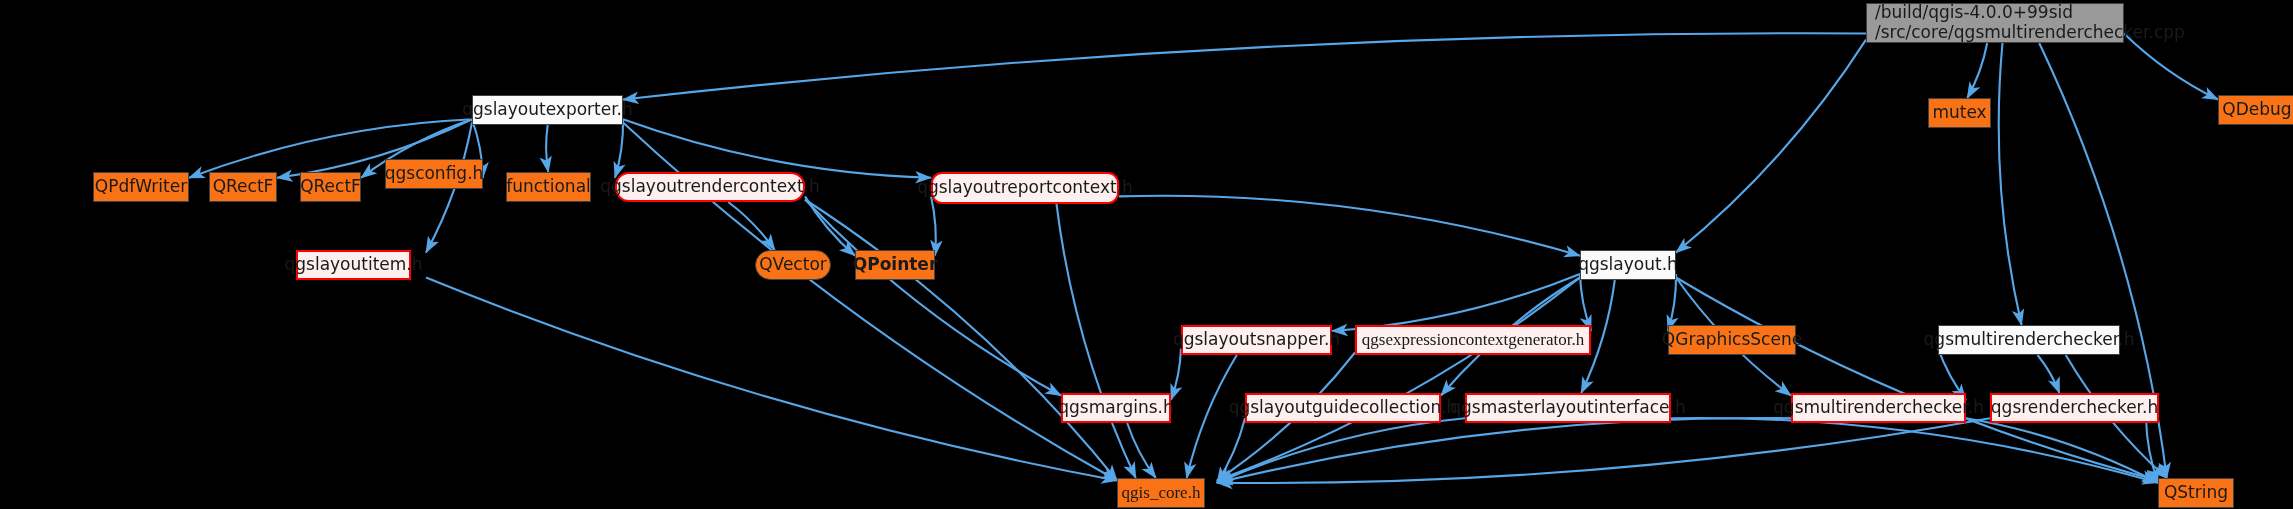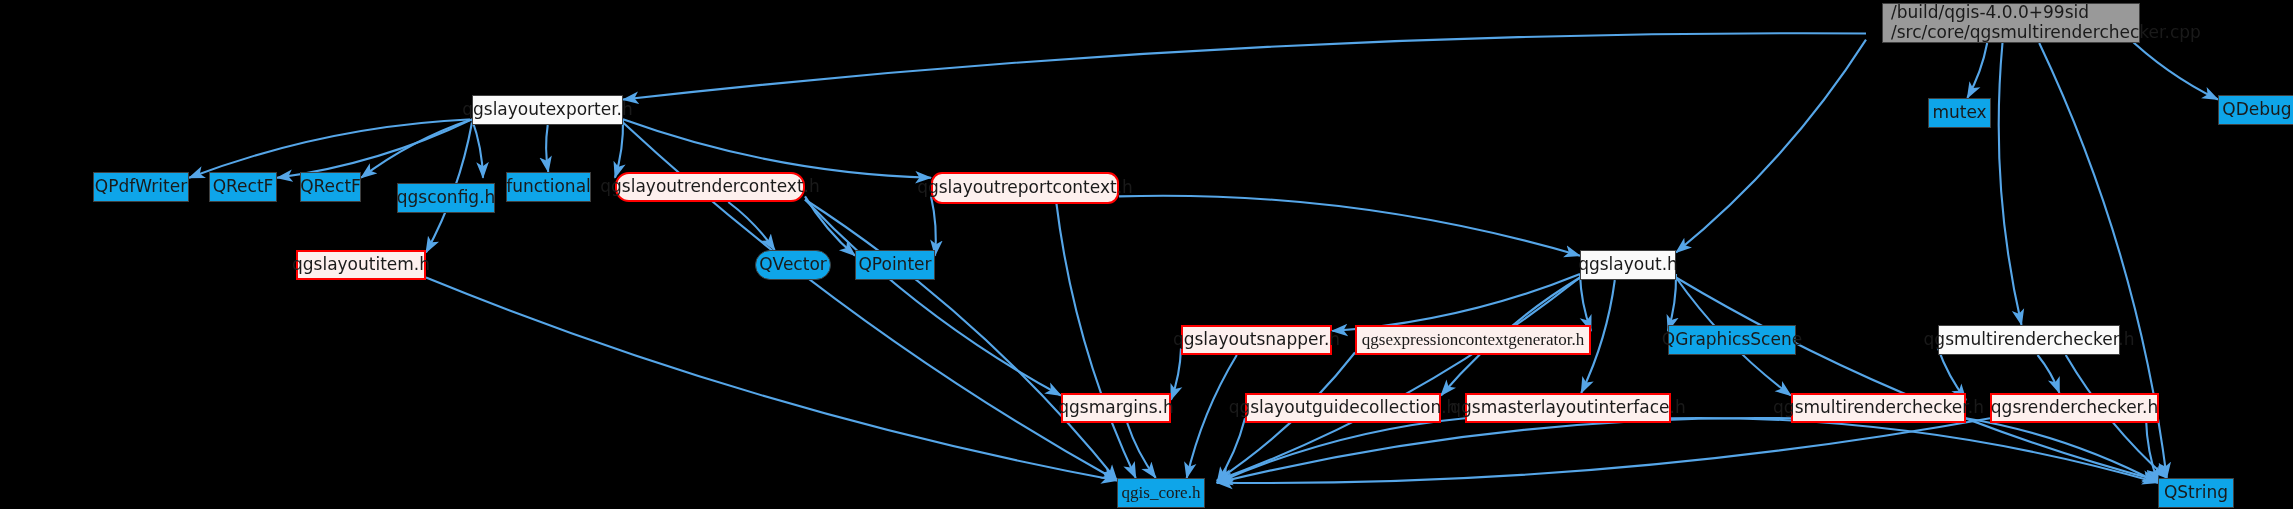--- a/index.html
+++ b/index.html
@@ -1,21 +1,21 @@
 <!DOCTYPE html>
 <html><head>
 <meta charset="utf-8">
 <style>
   html,body{margin:0;padding:0;background:#000;}
   #canvas{position:relative;width:2293px;height:509px;background:#000;
           font-family:"DejaVu Sans","Liberation Sans",sans-serif;overflow:hidden;}
   svg#edges{position:absolute;left:0;top:0;width:2293px;height:509px;}
   .node{position:absolute;box-sizing:border-box;display:flex;align-items:center;
         justify-content:center;text-align:center;white-space:pre;line-height:1.15;}
-  .n-gray{background:#0ea5e9;border:1px solid #404040;color:#1a1a1a;font-size:17px;}
+  .n-gray{background:#f97316;border:1px solid #404040;color:#1a1a1a;font-size:17px;}
   .n-white{background:#fafafa;border:1px solid #404040;color:#1a1a1a;font-size:17px;}
   .n-red{background:#fdf0ee;border:2px solid #ff0000;color:#1a1a1a;font-size:17px;}
   .n-root{background:#999999;border:1px solid #404040;color:#1a1a1a;font-size:17px;
           justify-content:flex-start;padding-left:8px;text-align:left;}
 </style>
 </head>
 <body>
 
 <div id="canvas">
   <svg id="edges" viewBox="0 0 2293 509" xmlns="http://www.w3.org/2000/svg">
@@ -66,35 +66,35 @@
         <path d="M1791,418.2 Q1499.88437952861,413.9308645421378 1217,482.8"></path>
         <path d="M1966,418.2 Q2067.168,435.14 2158,482.8"></path>
         <path d="M1938,348.16 Q1947.8656,376.24 1966,399.84"></path>
         <path d="M2037.58,355 Q2051.54,372.2528 2059.42,393"></path>
         <path d="M2065.74,355 Q2106.414615384615,424.5823384615385 2166.769230769231,478"></path>
         <path d="M1990,418.2 Q1606.564711171258,487.172163086417 1217,482.8"></path>
         <path d="M2146,418.2 Q2146.832,451.46 2158,482.8"></path>
       </g>
   </svg>
   <div id="node-layer">
-      <div class="node n-root" style="left: 1866px; top: 3px; width: 258px; height: 40px; margin-left: 16px;">/build/qgis-4.0.0+99sid
+      <div class="node n-root" style="left: 1866px; top: 3px; width: 258px; height: 40px;">/build/qgis-4.0.0+99sid
 /src/core/qgsmultirenderchecker.cpp</div>
       <div class="node n-gray" style="left: 1928px; top: 98px; width: 63px; height: 30px;">mutex</div>
       <div class="node n-gray" style="left: 2218px; top: 95px; width: 78px; height: 30px;">QDebug</div>
       <div class="node n-white" style="left: 472px; top: 95px; width: 151px; height: 30px;">qgslayoutexporter.h</div>
       <div class="node n-gray" style="left: 93px; top: 172px; width: 96px; height: 30px;">QPdfWriter</div>
       <div class="node n-gray" style="left: 209px; top: 172px; width: 68px; height: 30px;">QRectF</div>
       <div class="node n-gray" style="left: 300px; top: 172px; width: 61px; height: 30px;">QRectF</div>
-      <div class="node n-gray" style="left: 385px; top: 183px; width: 98px; height: 30px; margin-left: 12px;">qgsconfig.h</div>
+      <div class="node n-gray" style="left: 385px; top: 159px; width: 98px; height: 30px;">qgsconfig.h</div>
       <div class="node n-gray" style="left: 506px; top: 172px; width: 85px; height: 30px;">functional</div>
       <div class="node n-red" style="left: 615px; top: 172px; width: 190px; height: 30px; border-radius: 14px;">qgslayoutrendercontext.h</div>
       <div class="node n-red" style="left: 931px; top: 172px; width: 188px; height: 32px; border-radius: 11px;">qgslayoutreportcontext.h</div>
-      <div class="node n-red" style="left: 296px; top: 250px; width: 130px; height: 30px;">qgslayoutitem.h</div>
+      <div class="node n-red" style="left: 296px; top: 250px; width: 115px; height: 30px;">qgslayoutitem.h</div>
       <div class="node n-gray" style="left: 755px; top: 250px; width: 76px; height: 30px; border-radius: 15px;">QVector</div>
-      <div class="node n-gray" style="left: 855px; top: 250px; width: 80px; height: 30px;">QPointer</div>
+      <div class="node n-gray" style="left: 855px; top: 250px; width: 80px; height: 30px; font-weight: bold;">QPointer</div>
       <div class="node n-white" style="left: 1580px; top: 250px; width: 96px; height: 30px;">qgslayout.h</div>
       <div class="node n-red" style="left: 1181px; top: 325px; width: 151px; height: 30px;">qgslayoutsnapper.h</div>
       <div class="node n-red" style="left: 1355px; top: 325px; width: 236px; height: 30px; font-family: Liberation Serif, serif;">qgsexpressioncontextgenerator.h</div>
       <div class="node n-gray" style="left: 1668px; top: 325px; width: 128px; height: 30px;">QGraphicsScene</div>
       <div class="node n-white" style="left: 1938px; top: 325px; width: 182px; height: 30px;">qgsmultirenderchecker.h</div>
       <div class="node n-red" style="left: 1061px; top: 393px; width: 110px; height: 30px;">qgsmargins.h</div>
       <div class="node n-red" style="left: 1245px; top: 393px; width: 196px; height: 30px;">qgslayoutguidecollection.h</div>
       <div class="node n-red" style="left: 1465px; top: 393px; width: 206px; height: 30px;">qgsmasterlayoutinterface.h</div>
       <div class="node n-red" style="left: 1791px; top: 393px; width: 175px; height: 30px;">qgsmultirenderchecker.h</div>
       <div class="node n-red" style="left: 1990px; top: 393px; width: 169px; height: 30px;">qgsrenderchecker.h</div>

